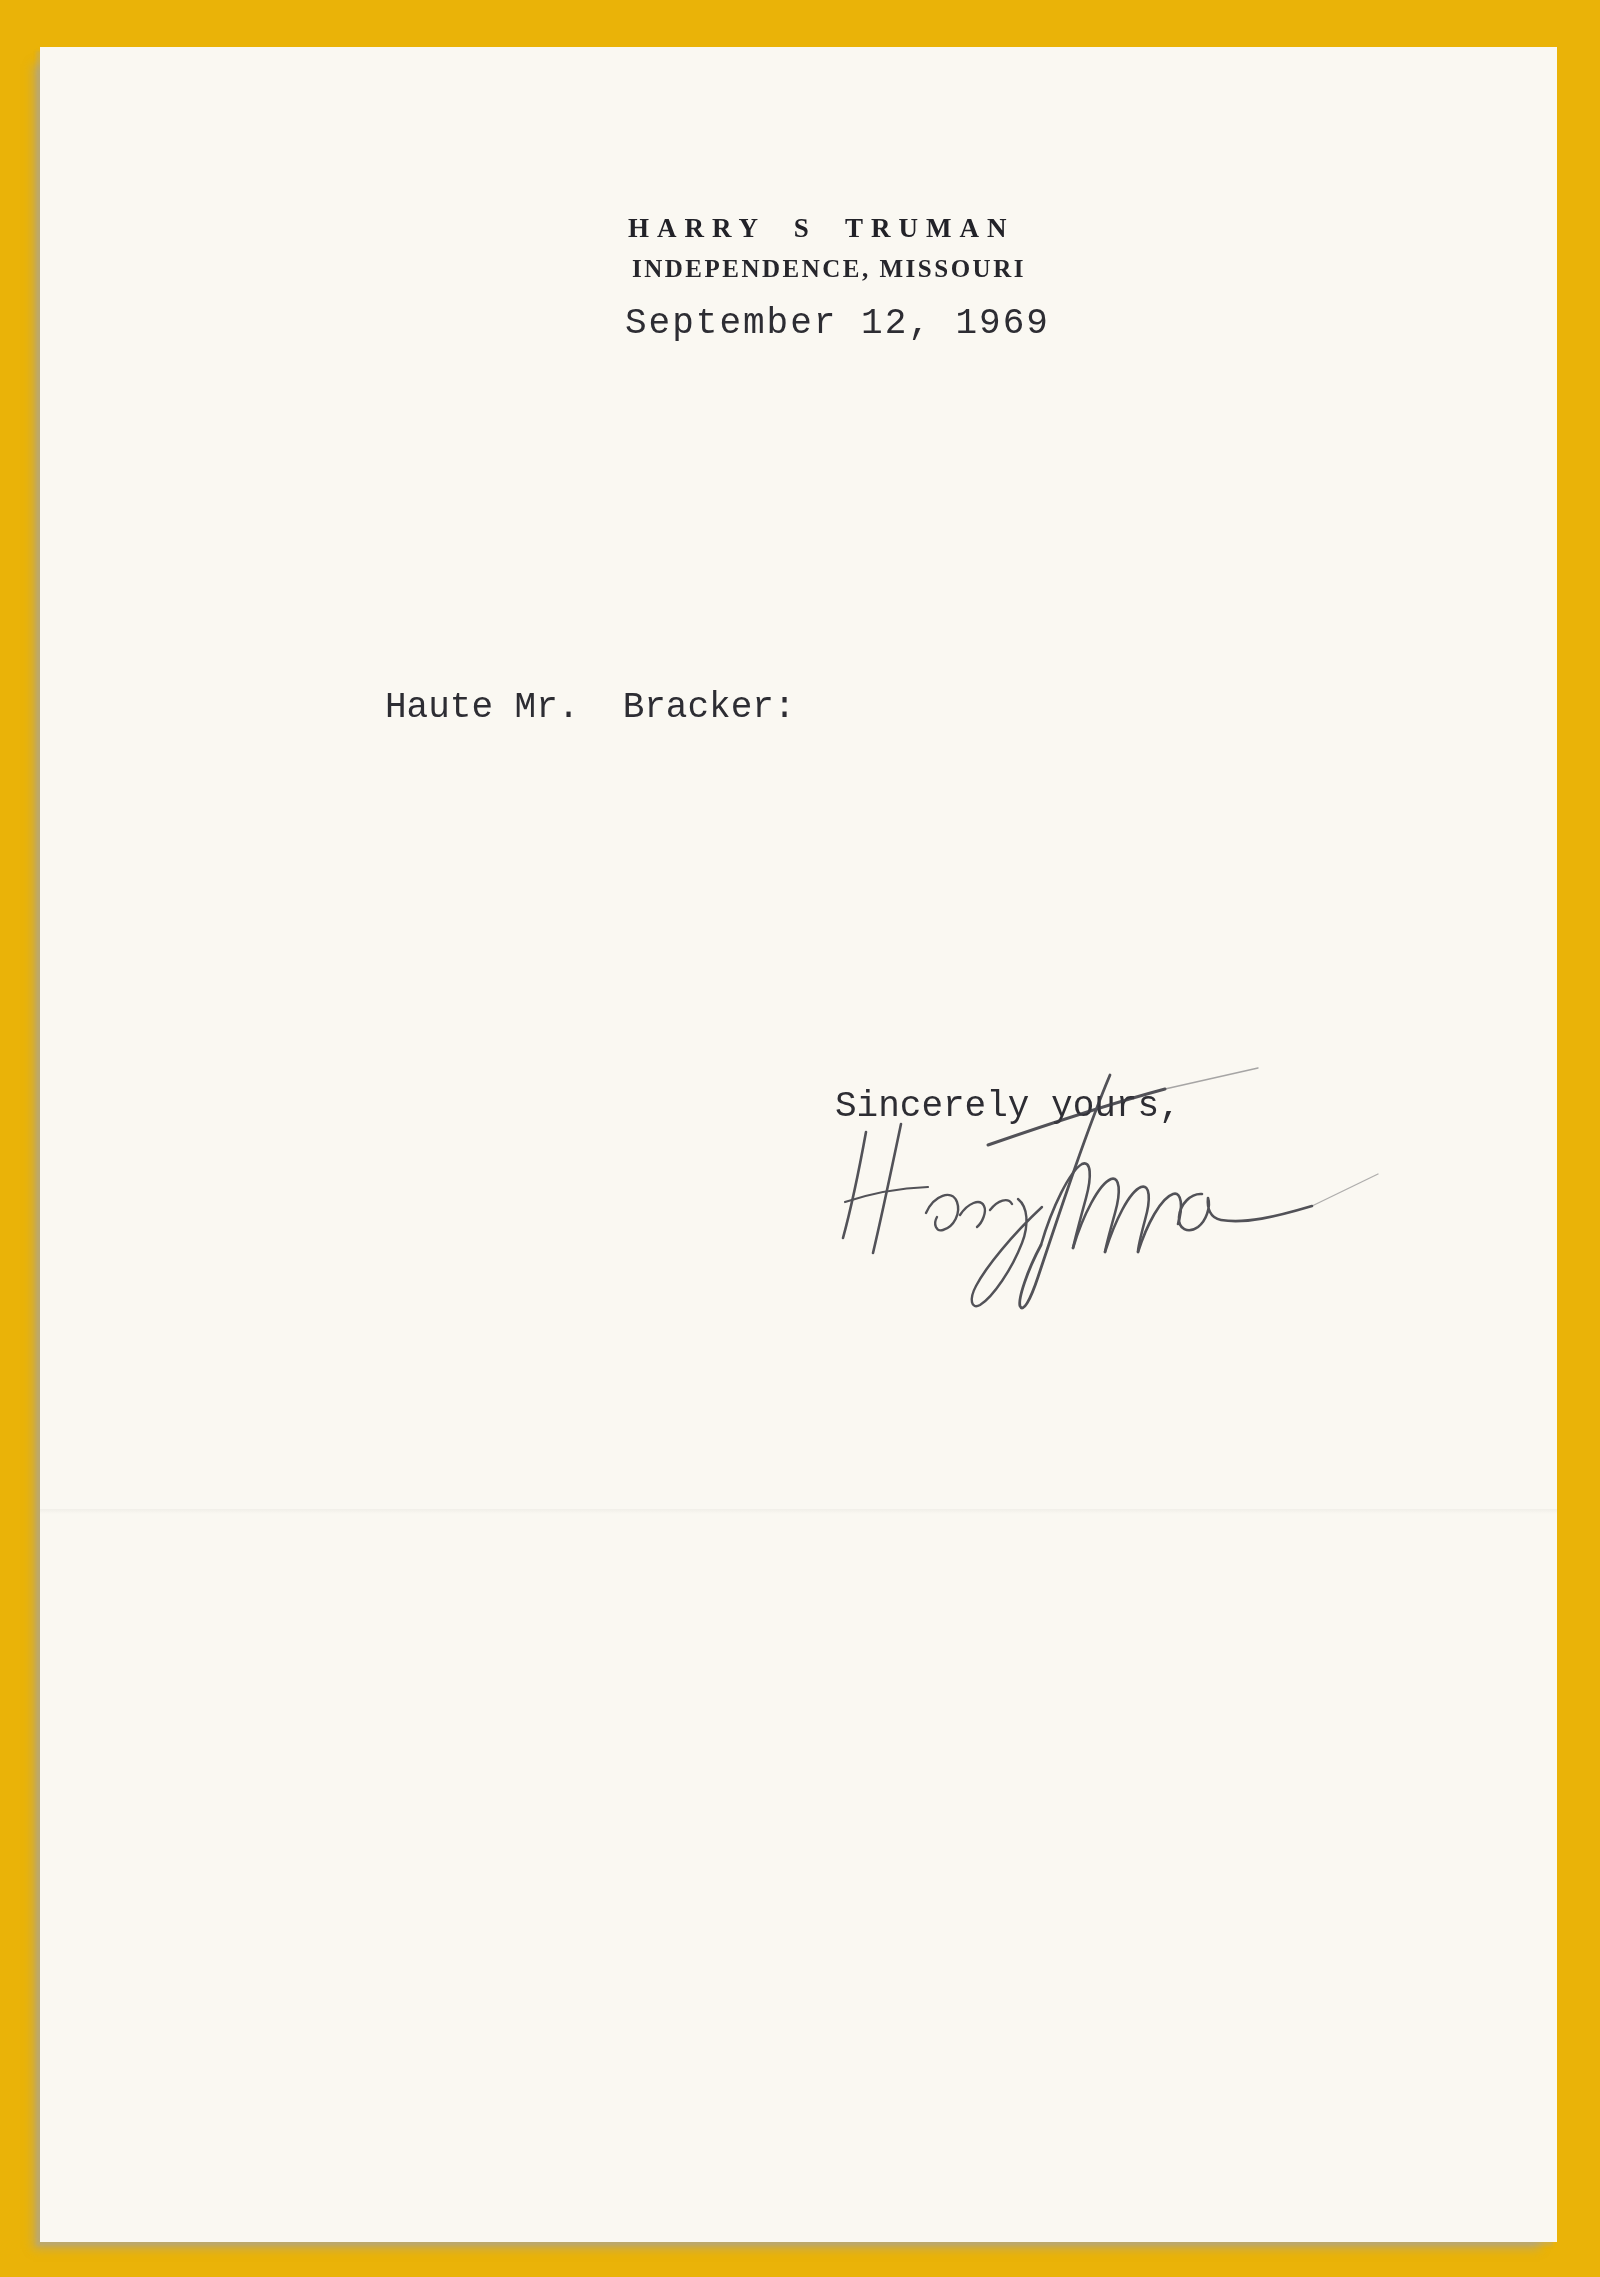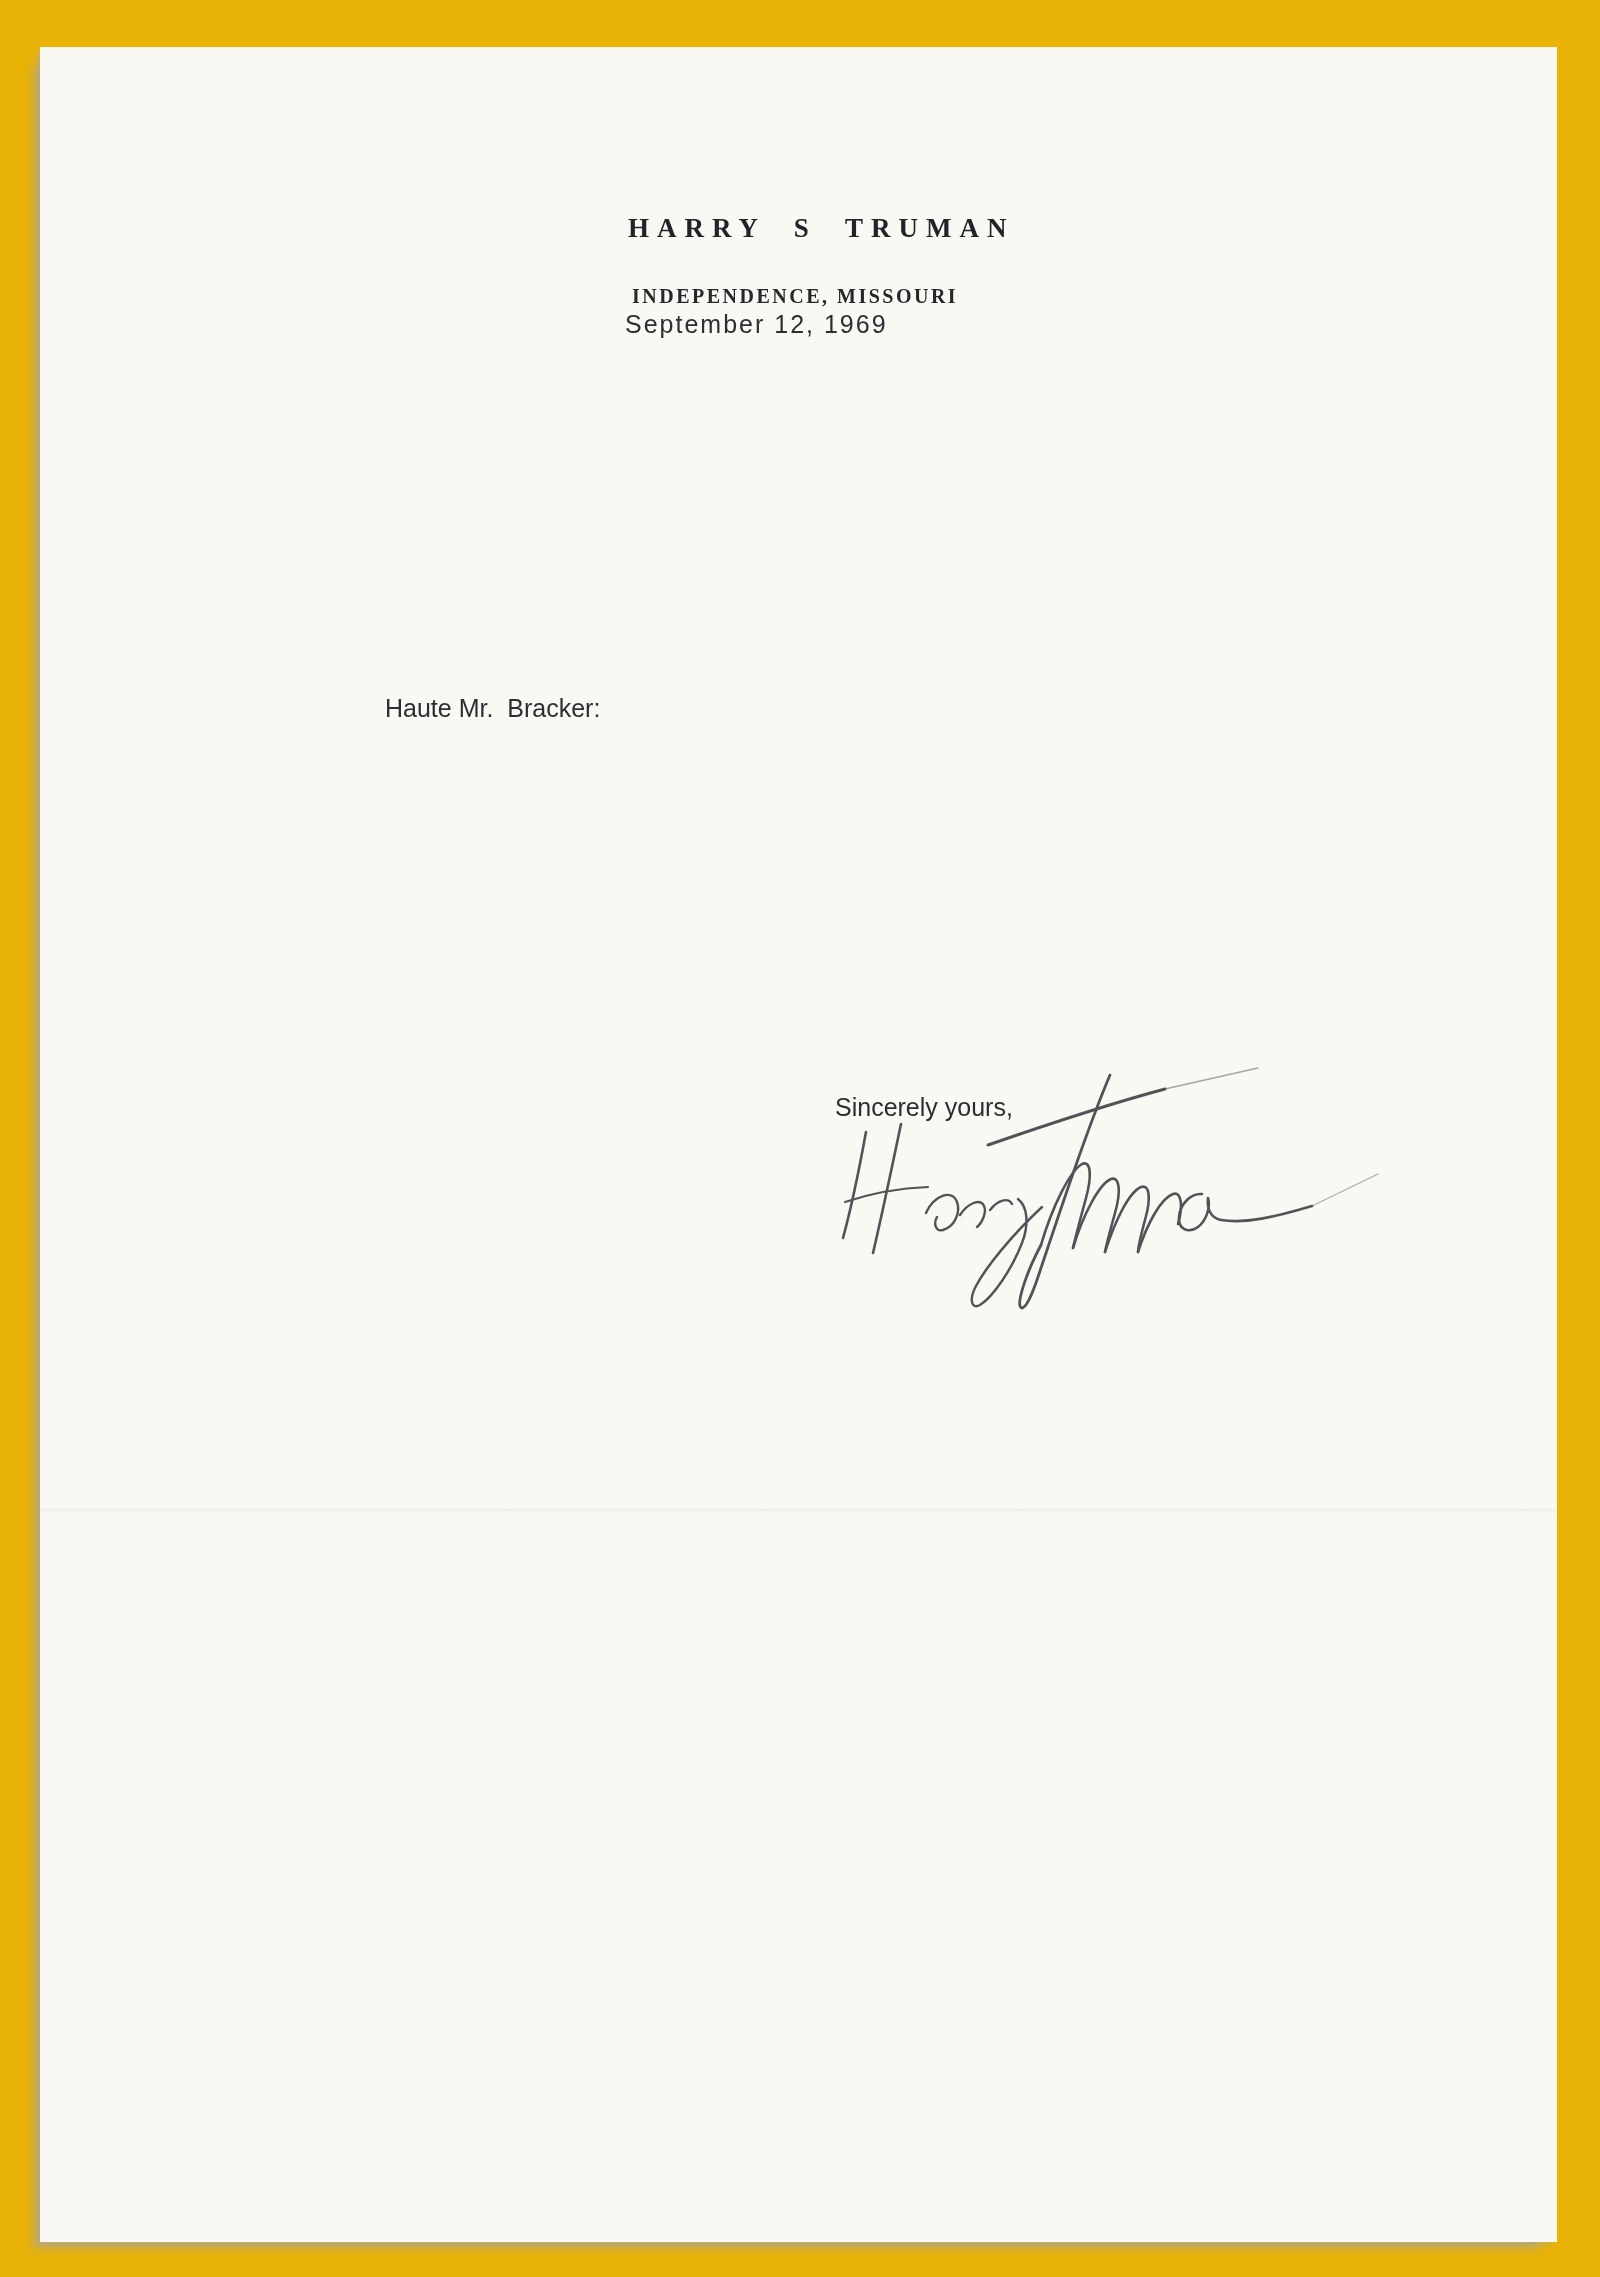--- a/index.html
+++ b/index.html
@@ -22,22 +22,22 @@
     left: 40px;
     top: 47px;
     width: 1517px;
     height: 2195px;
     background: #faf8f2;
     box-shadow: -12px 12px 9px -5px rgba(158,162,170,0.50),
                 -4px 4px 3px rgba(165,168,176,0.30);
   }
   .typed {
     position: absolute;
-    font-family: Liberation Sans, sans-serif;
-    font-size: 25px;
+    font-family: Liberation Mono, monospace;
+    font-size: 36px;
     line-height: 40px;
     color: #2d2d33;
     white-space: pre-wrap;
     letter-spacing: 0px;
   }
   .letterhead-name {
     position: absolute;
     left: 588px;
     top: 166px;
     font-family: "Liberation Serif", "DejaVu Serif", serif;
@@ -47,25 +47,24 @@
     word-spacing: 14px;
     color: #222228;
     white-space: pre;
   }
   .letterhead-location {
     position: absolute;
     left: 592px;
     top: 208px;
     font-family: "Liberation Serif", "DejaVu Serif", serif;
     font-weight: bold;
-    font-size: 20px;
+    font-size: 25px;
     letter-spacing: 2.5px;
     color: #26262c;
     white-space: pre;
-    margin-top: 30px;
   }
   .date-line {
     left: 585px;
     top: 257px;
     letter-spacing: 2px;
   }
   .greeting   { left: 345px; top: 641px; }
   .paragraph-1{ left: 360px; top: 721px; }
   .paragraph-2{ left: 358px; top: 836px; }
   .closing    { left: 783px; top: 1040px; margin-left: 12px; }

